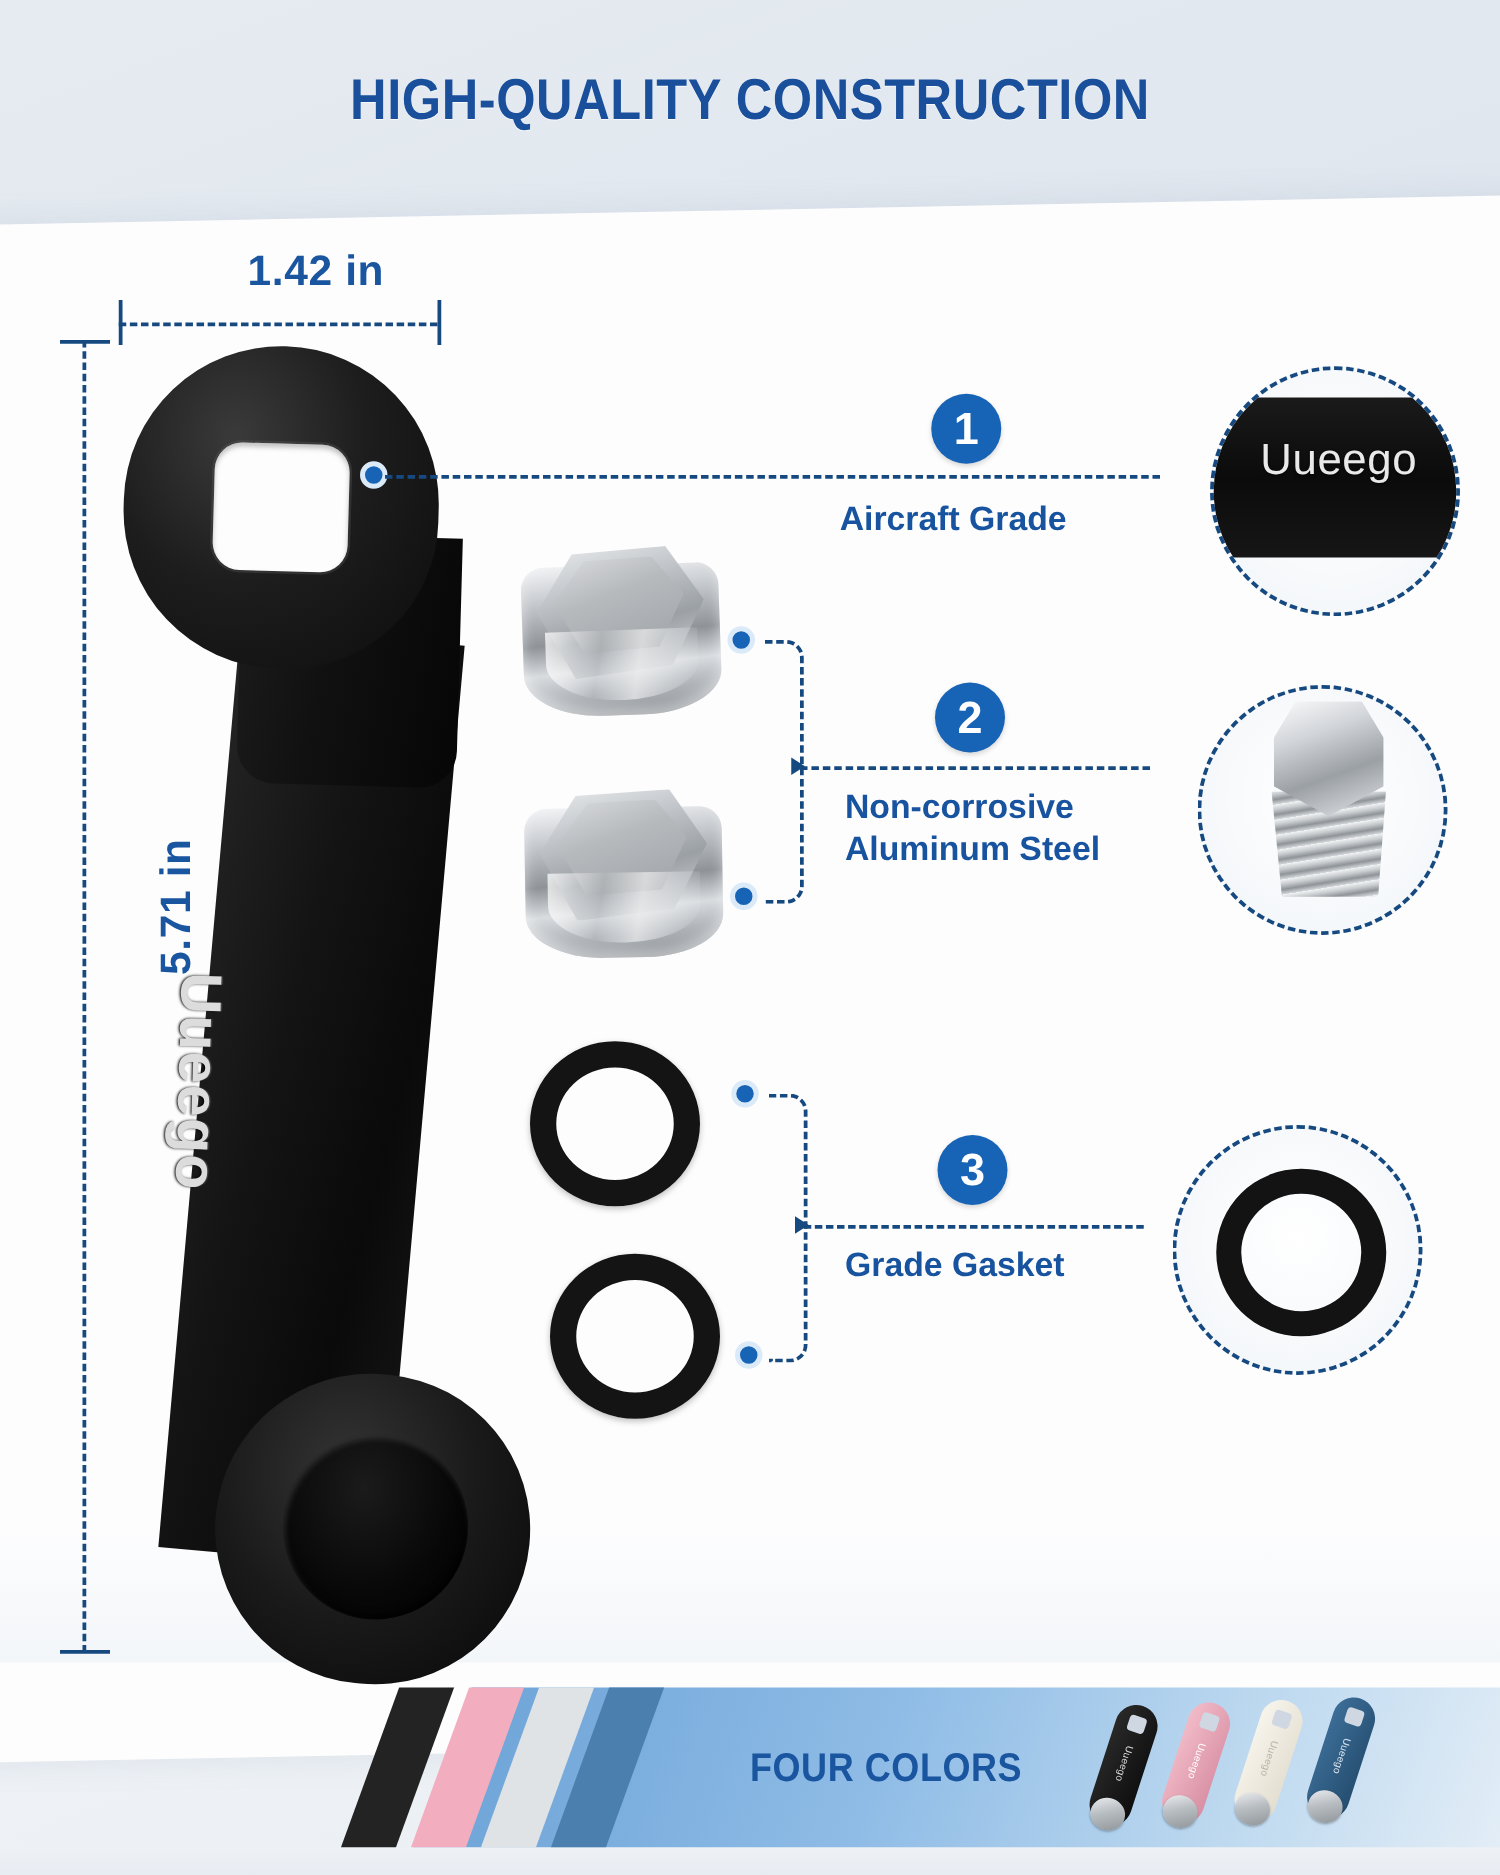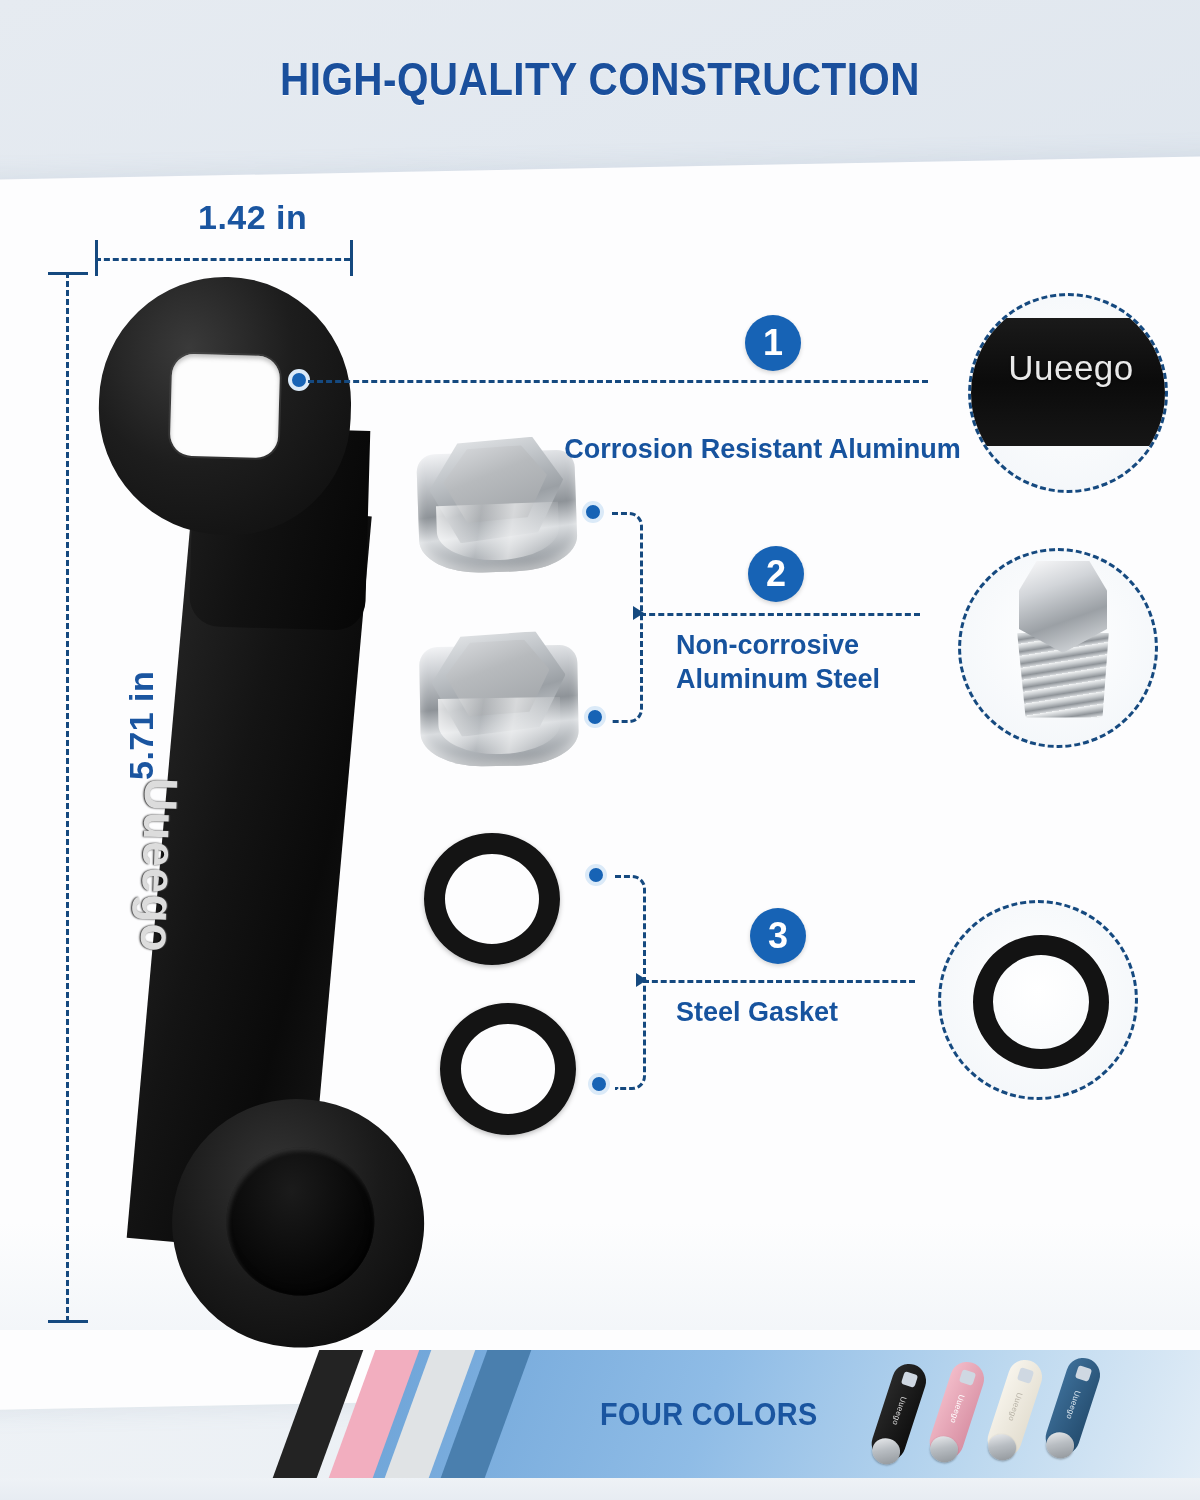--- a/index.html
+++ b/index.html
@@ -496,38 +496,38 @@
     <div class="plug-top"></div>
     <div class="plug-shine"></div>
   </div>
 
   <div class="oring" style="left:424px; top:833px;"></div>
   <div class="oring" style="left:440px; top:1003px;"></div>
 
   <div class="anchor-dot" style="left:288px; top:369px;"></div>
   <div class="lead-dash-h" style="left:308px; top:380px; width:620px;"></div>
   <div class="badge" style="left:745px; top:315px;">1</div>
-  <div class="callout-text center" style="left:560px; top:432px; width:405px;">Corrosion Resistant Aluminum</div>
+  <div class="callout-text center" style="left:560px; top:398px; width:405px;">Aircraft Grade</div>
 
   <div class="anchor-dot" style="left:582px; top:501px;"></div>
   <div class="anchor-dot" style="left:584px; top:706px;"></div>
   <div class="bracket" style="left:612px; top:512px; width:28px; height:205px; border-left: none; border-right: 3px dashed #15497f; border-radius: 0 14px 14px 0;"></div>
   <div class="lead-dash-h" style="left:640px; top:613px; width:280px;"></div>
   <div class="arrow-right" style="left:633px; top:606px;"></div>
   <div class="badge" style="left:748px; top:546px;">2</div>
   <div class="callout-text" style="left:676px; top:628px;">Non-corrosive</div>
   <div class="callout-text" style="left:676px; top:662px;">Aluminum Steel</div>
 
   <div class="anchor-dot" style="left:585px; top:864px;"></div>
   <div class="anchor-dot" style="left:588px; top:1073px;"></div>
   <div class="bracket" style="left:615px; top:875px; width:28px; height:209px; border-left: none; border-right: 3px dashed #15497f; border-radius: 0 14px 14px 0;"></div>
   <div class="lead-dash-h" style="left:643px; top:980px; width:272px;"></div>
   <div class="arrow-right" style="left:636px; top:973px;"></div>
   <div class="badge" style="left:750px; top:908px;">3</div>
-  <div class="callout-text" style="left:676px; top:995px;">Steel Gasket</div>
+  <div class="callout-text" style="left:676px; top:995px;">Grade Gasket</div>
 
   <div class="detail-circle" style="left:968px; top:293px;">
     <div class="detail-inner">
       <div class="dc-logo-plate"></div>
       <div class="dc-logo-text">Uueego</div>
     </div>
   </div>
 
   <div class="detail-circle" style="left:958px; top:548px;">
     <div class="detail-inner">

